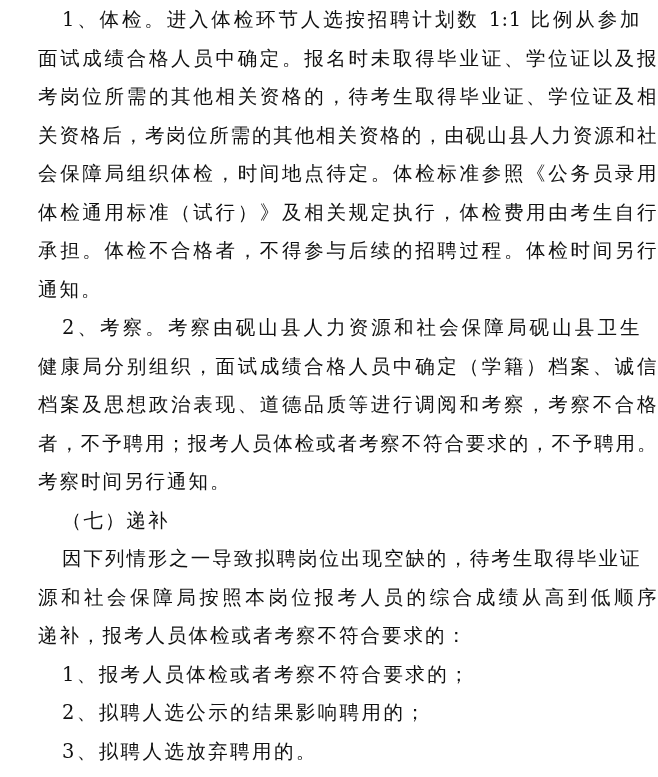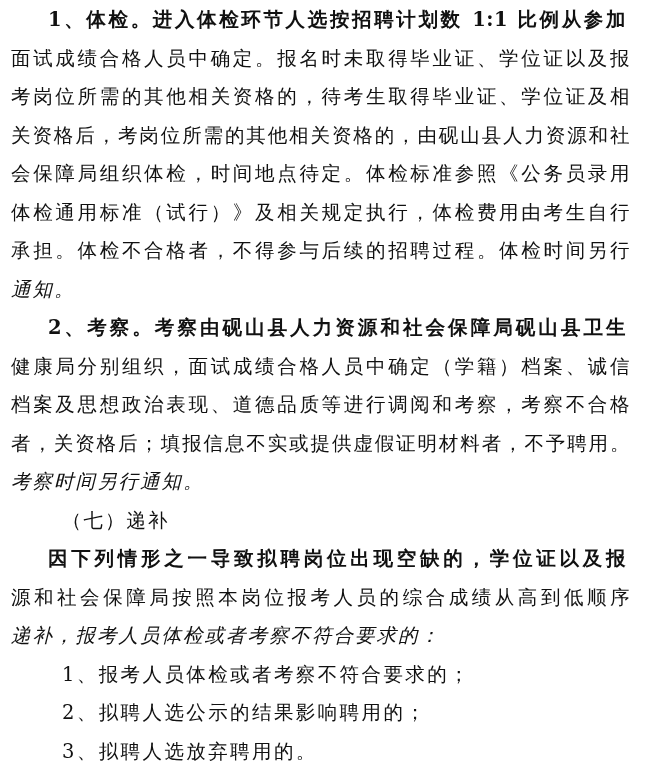--- a/index.html
+++ b/index.html
@@ -16,59 +16,59 @@
       color: #111111;
     }
     .doc {
       position: absolute;
       left: 0;
       top: 0;
       width: 658px;
     }
     .line {
       position: absolute;
-      left: 11px;
+      left: 38px;
       width: 619px;
       height: 38px;
       line-height: 38px;
       font-size: 19.5px;
       white-space: nowrap;
       overflow: visible;
       text-align: justify;
       text-align-last: justify;
       letter-spacing: 0.5px;
     }
-    .line.indent { left: 48px; width: 578px; font-weight: bold; }
+    .line.indent { left: 62px; width: 578px; }
     .line.heading { left: 62px; text-align-last: left; letter-spacing: 2px; }
     .line.item { left: 62px; text-align-last: left; letter-spacing: 2.4px; }
-    .line.last-short { text-align-last: left; letter-spacing: 2px; font-style: italic; }
+    .line.last-short { text-align-last: left; letter-spacing: 2px; }
   </style>
 </head>
 <body>
 
 <div class="doc">
 
   <div class="line indent" style="top:1px">1、体检。进入体检环节人选按招聘计划数 1:1 比例从参加</div>
   <div class="line" style="top:40px">面试成绩合格人员中确定。报名时未取得毕业证、学位证以及报</div>
   <div class="line" style="top:78px">考岗位所需的其他相关资格的，待考生取得毕业证、学位证及相</div>
   <div class="line" style="top:117px">关资格后，考岗位所需的其他相关资格的，由砚山县人力资源和社</div>
   <div class="line" style="top:155px">会保障局组织体检，时间地点待定。体检标准参照《公务员录用</div>
   <div class="line" style="top:194px">体检通用标准（试行）》及相关规定执行，体检费用由考生自行</div>
   <div class="line" style="top:232px">承担。体检不合格者，不得参与后续的招聘过程。体检时间另行</div>
   <div class="line last-short" style="top:271px">通知。</div>
 
   <div class="line indent" style="top:309px">2、考察。考察由砚山县人力资源和社会保障局砚山县卫生</div>
   <div class="line" style="top:348px">健康局分别组织，面试成绩合格人员中确定（学籍）档案、诚信</div>
   <div class="line" style="top:386px">档案及思想政治表现、道德品质等进行调阅和考察，考察不合格</div>
-  <div class="line" style="top:425px">者，关资格后；填报信息不实或提供虚假证明材料者，不予聘用。</div>
+  <div class="line" style="top:425px">者，不予聘用；报考人员体检或者考察不符合要求的，不予聘用。</div>
   <div class="line last-short" style="top:463px">考察时间另行通知。</div>
 
   <div class="line heading" style="top:502px">（七）递补</div>
 
-  <div class="line indent" style="top:540px">因下列情形之一导致拟聘岗位出现空缺的，学位证以及报</div>
+  <div class="line indent" style="top:540px">因下列情形之一导致拟聘岗位出现空缺的，待考生取得毕业证</div>
   <div class="line" style="top:579px">源和社会保障局按照本岗位报考人员的综合成绩从高到低顺序</div>
   <div class="line last-short" style="top:617px">递补，报考人员体检或者考察不符合要求的：</div>
 
   <div class="line item" style="top:656px">1、报考人员体检或者考察不符合要求的；</div>
   <div class="line item" style="top:694px">2、拟聘人选公示的结果影响聘用的；</div>
   <div class="line item" style="top:733px">3、拟聘人选放弃聘用的。</div>
 
   <div class="line heading" style="top:769px">（八）聘用</div>
 
 </div>

